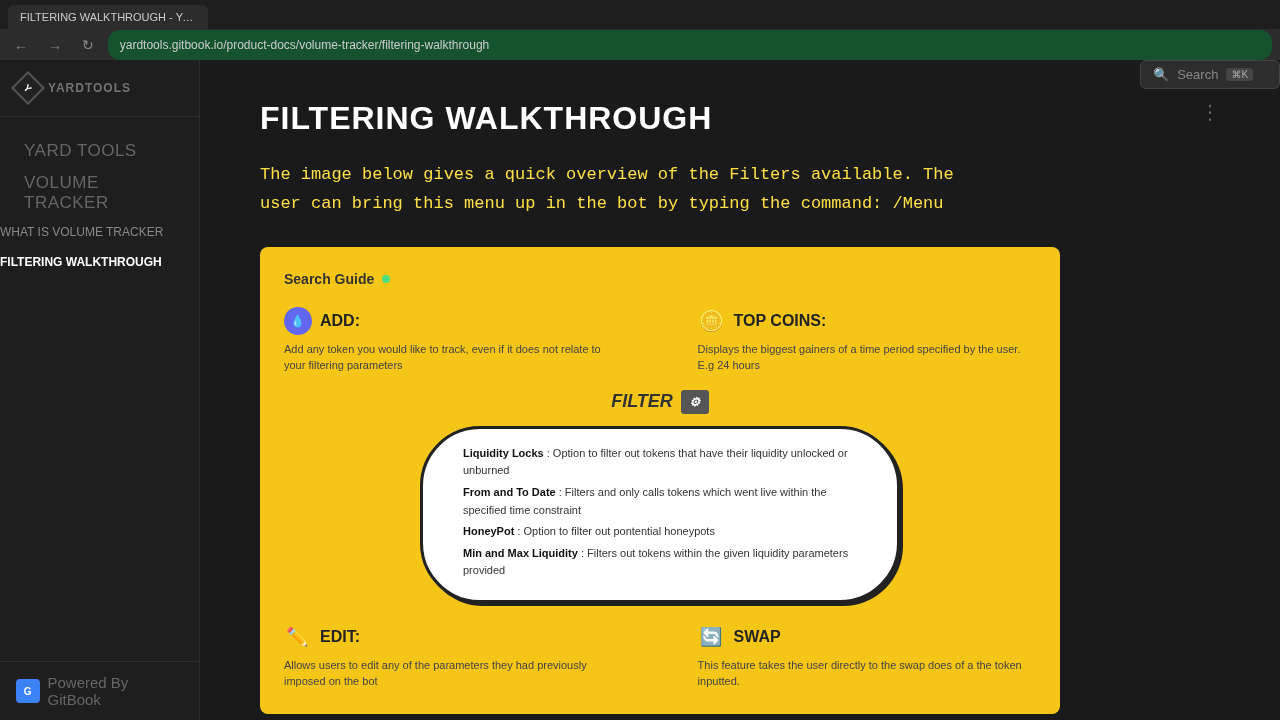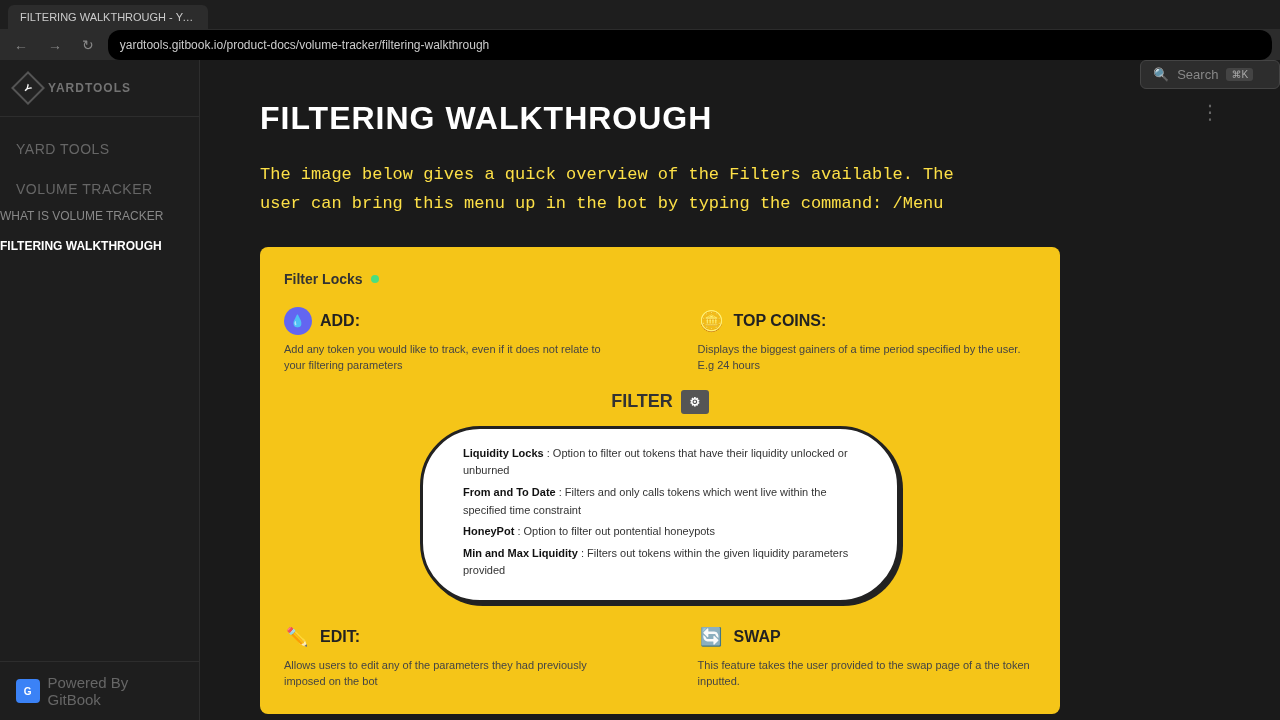--- a/index.html
+++ b/index.html
@@ -48,21 +48,21 @@
       gap: 8px;
     }
     .nav-btn {
       color: #888;
       font-size: 14px;
       cursor: pointer;
       padding: 2px 6px;
     }
     .address-bar {
       flex: 1;
-      background: #000000;
+      background: #14532d;
       border-radius: 12px;
       padding: 8px 12px;
       font-size: 12px;
       color: #ccc;
     }
 
     
     .app-container {
       display: flex;
       flex: 1;
@@ -103,23 +103,23 @@
       font-size: 12px;
       font-weight: 700;
       color: #737373;
       letter-spacing: 1px;
     }
     .sidebar-nav {
       padding: 16px 0;
       flex: 1;
     }
     .nav-section-label {
-      font-size: 14px;
+      font-size: 17px;
       color: #666;
-      padding: 8px 16px 4px;
+      padding: 8px 24px 4px;
       letter-spacing: 0.5px;
       text-transform: uppercase;
     }
     .nav-item {
       padding: 8px 0;
       font-size: 12px;
       color: #888;
       cursor: pointer;
       white-space: nowrap;
     }
@@ -280,20 +280,21 @@
       margin: 8px 0;
     }
     .filter-label {
       font-size: 18px;
       font-weight: 700;
       color: #333;
       display: flex;
       align-items: center;
       gap: 8px;
       margin-bottom: 12px;
+      font-style: italic;
     }
     .filter-icon-box {
       width: 28px;
       height: 24px;
       background: #555;
       border-radius: 3px;
       display: flex;
       align-items: center;
       justify-content: center;
       font-size: 12px;
@@ -349,21 +350,21 @@
 
 <div class="app-container">
 
   <div class="sidebar">
     <div class="sidebar-logo">
       <div class="logo-icon">Y</div>
       <span class="logo-text">YARDTOOLS</span>
     </div>
     <div class="sidebar-nav">
       <div class="nav-section-label">YARD TOOLS</div>
-      <div class="nav-section-label" style="margin-top:12px;">VOLUME TRACKER</div>
+      <div class="nav-section-label" style="">VOLUME TRACKER</div>
       <div class="nav-item">WHAT IS VOLUME TRACKER</div>
       <div class="nav-item active">FILTERING WALKTHROUGH</div>
     </div>
     <div class="sidebar-footer">
       <div class="gitbook-icon">G</div>
       <span class="footer-text">Powered By GitBook</span>
     </div>
   </div>
 
   <div class="main-content" style="position:relative;">
@@ -379,21 +380,21 @@
     <div class="page-header">
       <h1 class="page-title">FILTERING WALKTHROUGH</h1>
       <span class="more-icon">⋮</span>
     </div>
 
     <p class="intro-text">The image below gives a quick overview of the Filters available. The user can bring this menu up in the bot by typing the command:  /Menu</p>
 
     <div class="filter-guide-container">
 
       <div class="filter-guide-header">
-        <span class="filter-guide-title">Filter Locks</span>
+        <span class="filter-guide-title">Search Guide</span>
         <span class="filter-guide-dot"></span>
       </div>
 
       <div class="guide-grid-top">
 
         <div class="guide-section">
           <div class="guide-section-title">
             <div class="guide-section-icon">💧</div>
             <span>ADD:</span>
           </div>
@@ -439,19 +440,19 @@
             <span>EDIT:</span>
           </div>
           <div class="guide-section-text">Allows users to edit any of the parameters they had previously imposed on the bot</div>
         </div>
 
         <div class="guide-section">
           <div class="guide-section-title">
             <div class="guide-section-icon" style="background:transparent; font-size:18px;">🔄</div>
             <span>SWAP</span>
           </div>
-          <div class="guide-section-text">This feature takes the user provided to the swap page of a the token inputted.</div>
+          <div class="guide-section-text">This feature takes the user directly to the swap does of a the token inputted.</div>
         </div>
       </div>
 
     </div>
   </div>
 </div>
 
 </body></html>

